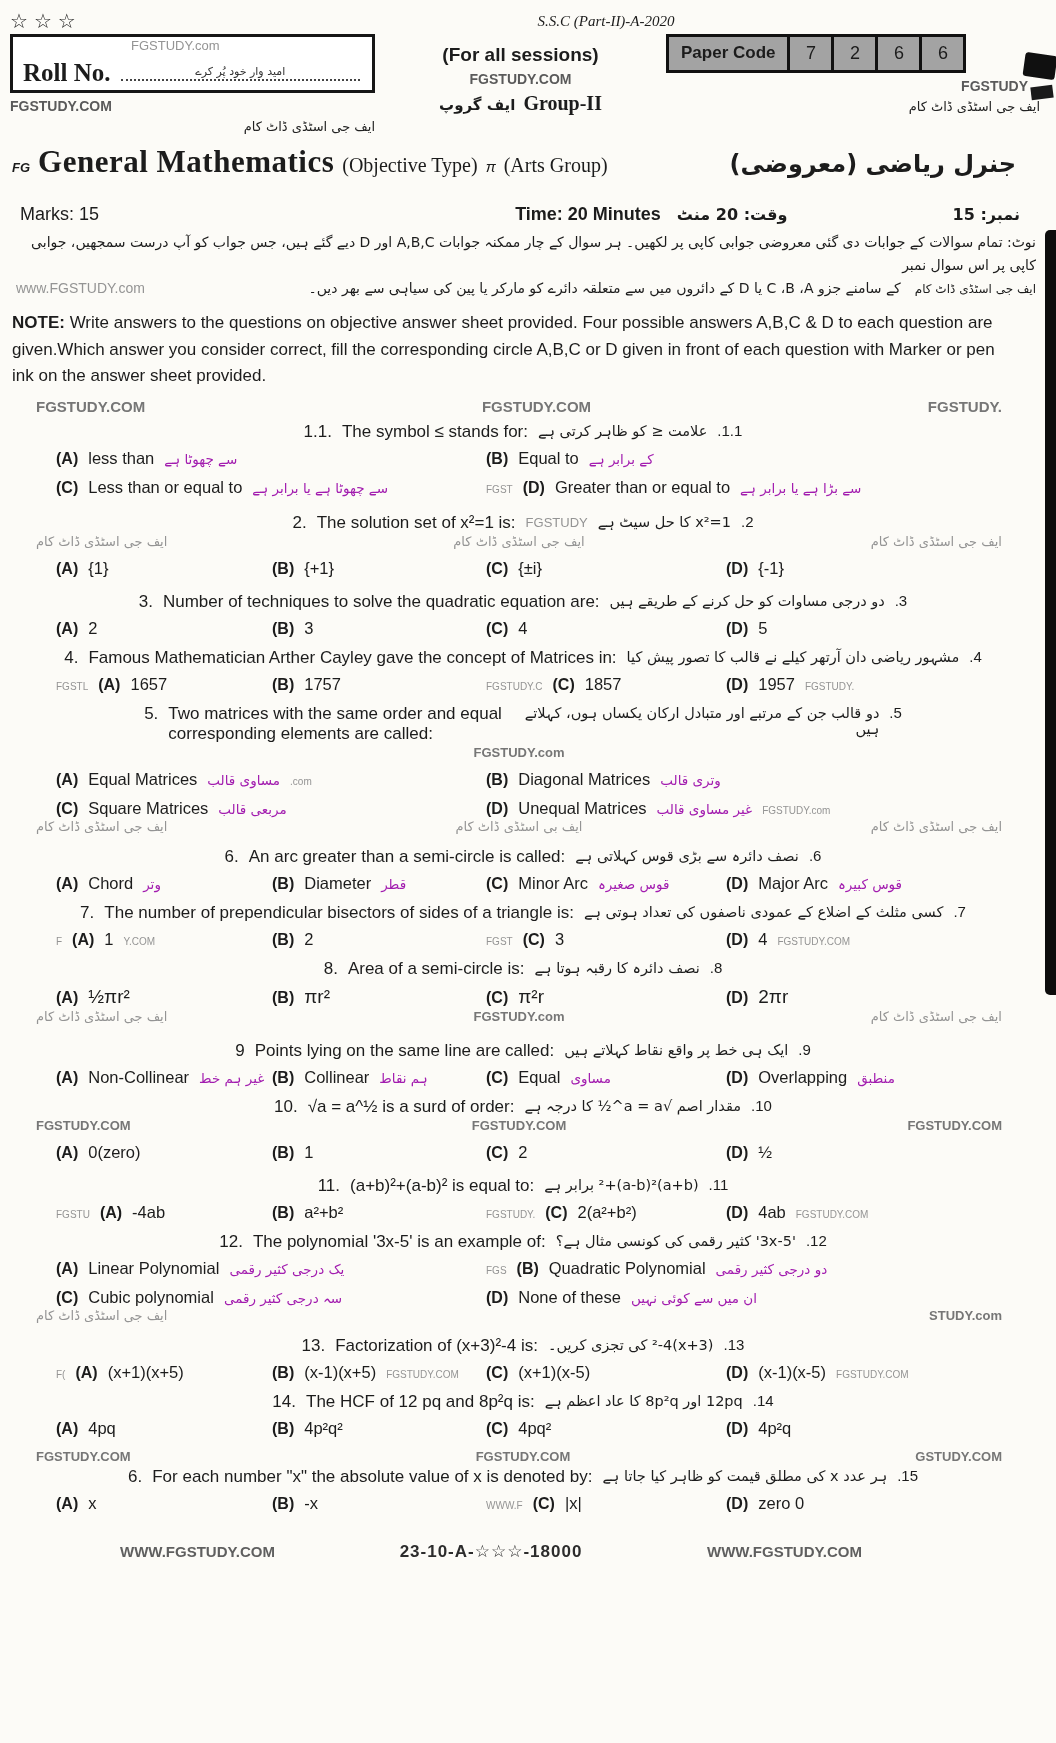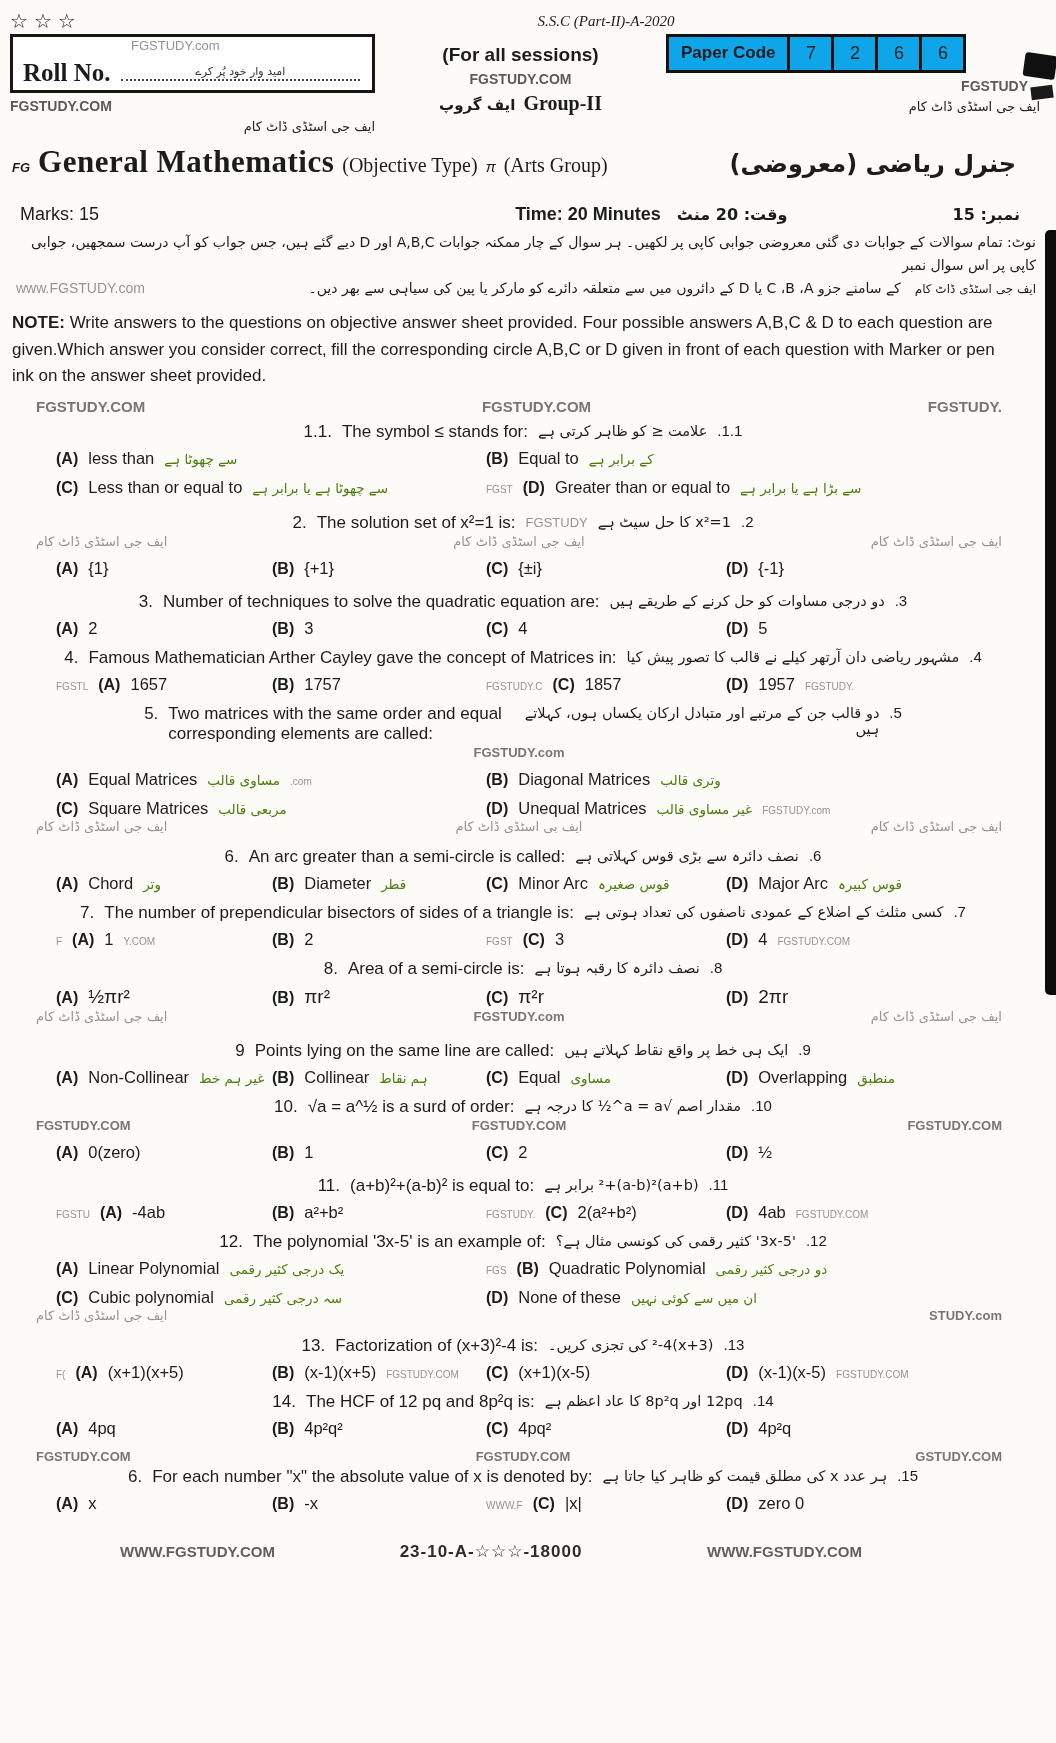--- a/index.html
+++ b/index.html
@@ -24,21 +24,21 @@
   .roll-label{font-family:"Liberation Serif",serif;font-weight:700;font-size:25px;line-height:1;}
   .roll-line{flex:1;border-bottom:2px dotted #444;margin:0 2px 4px 10px;text-align:center;}
   .roll-urdu{font-size:11px;color:#333;}
   .hg-wm{font-size:14px;font-weight:700;color:#5a5a5a;}
   .hg-center{text-align:center;align-items:center;padding-top:10px;}
   .sessions{font-weight:700;font-size:19px;}
   .group-line{display:flex;gap:8px;align-items:baseline;}
   .group-urdu{font-size:15px;font-weight:700;}
   .group-en{font-family:"Liberation Serif",serif;font-weight:700;font-size:20px;}
   .hg-right{align-items:flex-start;}
-  .papercode{display:flex;background:#0ea5e9;}
+  .papercode{display:flex;background:#a3a3a3;}
   .pc-label{border:3px solid #111;padding:6px 12px;font-weight:700;font-size:17px;}
   .pc-digit{border:3px solid #111;border-left:none;width:41px;text-align:center;font-size:18px;padding:6px 0;}
   .hg-right .hg-wm{align-self:flex-end;padding-right:14px;}
   .hg-urdu{font-size:13px;color:#222;}
   .hg-right .hg-urdu{align-self:flex-end;padding-right:2px;}
 
   
   .title-row{display:flex;justify-content:space-between;align-items:baseline;margin-top:10px;padding:0 26px 0 2px;}
   .title-left{display:flex;align-items:baseline;gap:8px;}
   .fg-mark{font-size:13px;font-weight:700;font-style:italic;}
@@ -83,21 +83,21 @@
   .q-num{flex-shrink:0;}
   .q-urdu-wrap{display:flex;gap:10px;align-items:baseline;flex-shrink:0;max-width:390px;}
   .q-urdu-text{font-size:14.5px;text-align:right;}
   .q-urdu-num{font-size:15px;}
   .q-urdu-wrap .wm{font-size:13px;}
   .q-options{display:grid;padding-left:46px;margin-top:7px;align-items:baseline;}
   .cols4{grid-template-columns:216px 214px 240px 1fr;}
   .cols2{grid-template-columns:430px 1fr;row-gap:10px;}
   .option{display:flex;align-items:baseline;gap:10px;font-size:16.5px;padding-right:6px;}
   .opt-label{font-weight:700;font-size:16px;}
-  .opt-urdu{font-size:13.5px;color:#4d7c0f;text-align:center;}
+  .opt-urdu{font-size:13.5px;color:#a21caf;text-align:center;}
   .option .wm{font-size:10px;}
 
   
   .footer{display:flex;justify-content:space-between;align-items:baseline;padding:18px 180px 0 110px;}
   .foot-wm{font-size:15px;font-weight:700;color:#5f5f5f;}
   .foot-code{color:#2c2c2c;font-size:17px;letter-spacing:1px;font-weight:700;}
 
   
   .edge-bar{position:absolute;right:0;top:230px;width:11px;height:765px;background:#0d0d0d;border-radius:5px 0 0 5px;}
   .corner-blotch{position:absolute;right:0;top:54px;width:32px;height:24px;background:#101010;transform:rotate(8deg);border-radius:3px;}

